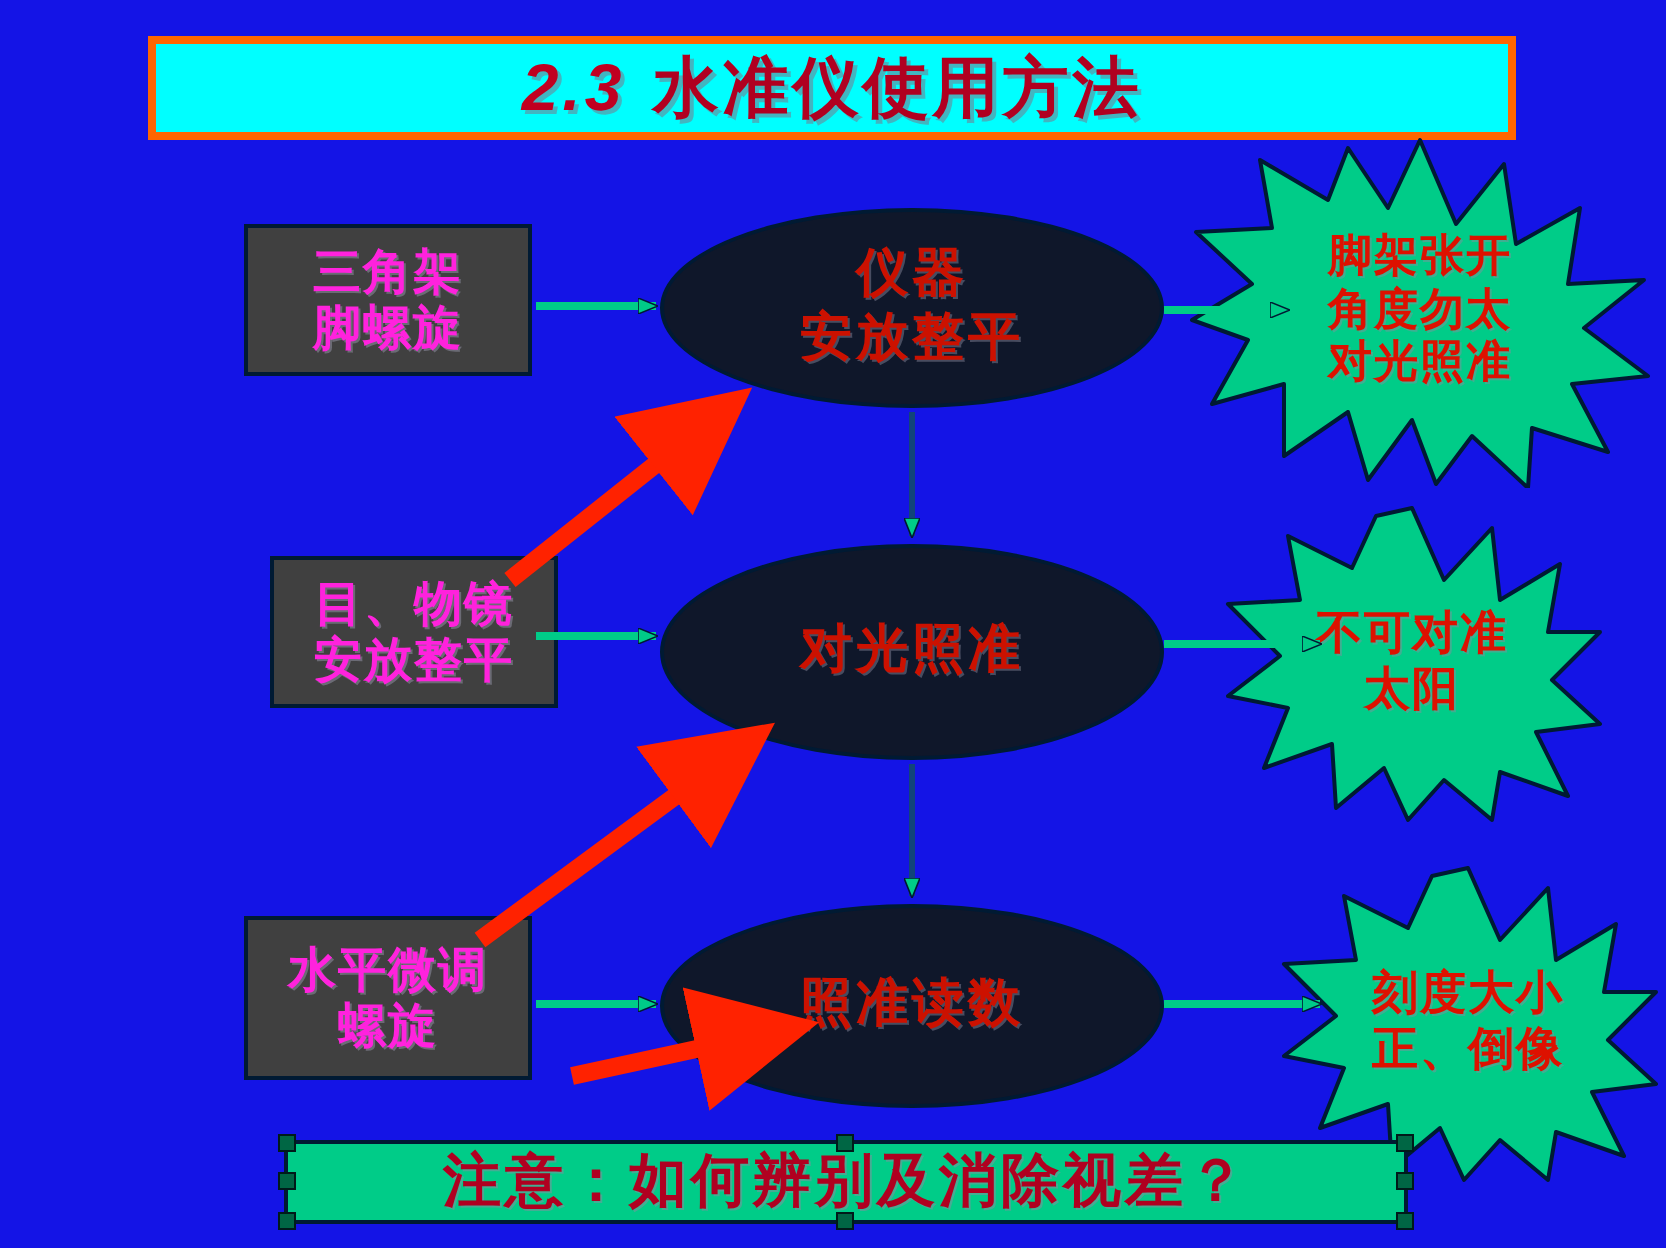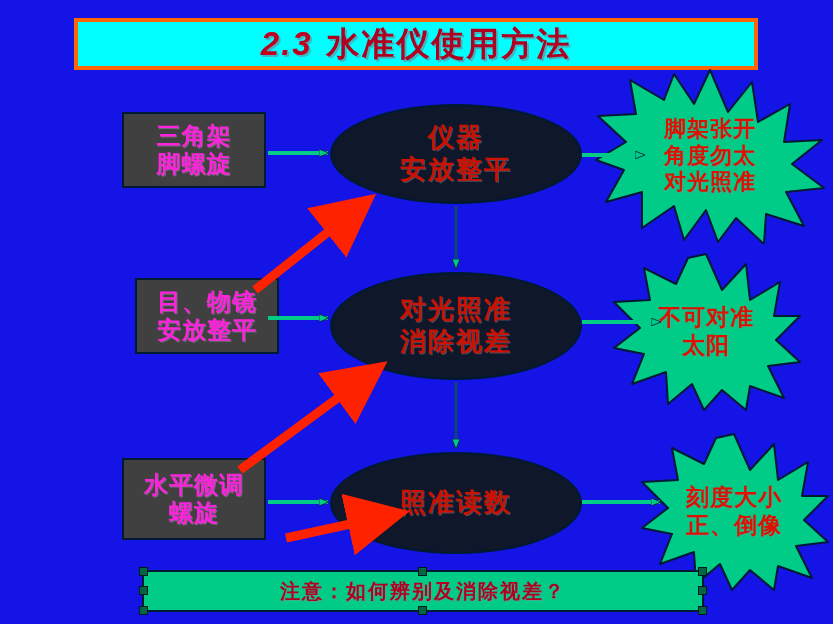--- a/index.html
+++ b/index.html
@@ -120,21 +120,21 @@
     width: 562px;
     height: 42px;
     background: #00cc88;
     border: 2px solid #001a33;
     box-sizing: border-box;
     display: flex;
     align-items: center;
     justify-content: center;
   }
   #note-text {
-    font-size: 20px;
+    font-size: 29px;
     font-weight: bold;
     color: #b00020;
     letter-spacing: 2px;
     white-space: nowrap;
     text-shadow: 1px 1px 0 rgba(140,140,160,0.5);
   }
   .handle {
     position: absolute;
     width: 9px;
     height: 9px;
@@ -184,21 +184,20 @@
     <span>水平微调</span>
     <span>螺旋</span>
   </div>
 
   <div class="ellipse" id="ellipse-1">
     <span>仪器</span>
     <span>安放整平</span>
   </div>
   <div class="ellipse" id="ellipse-2">
     <span>对光照准</span>
-    <span>消除视差</span>
   </div>
   <div class="ellipse" id="ellipse-3">
     <span>照准读数</span>
   </div>
 
   <div class="star-wrap" id="star-1">
     <svg viewBox="0 0 232 176" width="232" height="176">
       <polygon points="116,2 134,44 158,14 164,54 196,36 190,74 228,72 198,96 230,120 192,124 210,158 172,146 170,176 142,150 124,174 112,142 90,172 80,138 48,160 48,124 12,134 30,102 2,92 32,74 4,48 42,46 36,12 70,32 80,6 100,36" fill="#00cc88" stroke="#001a33" stroke-width="2" stroke-linejoin="round"></polygon>
     </svg>
     <div class="star-text">

